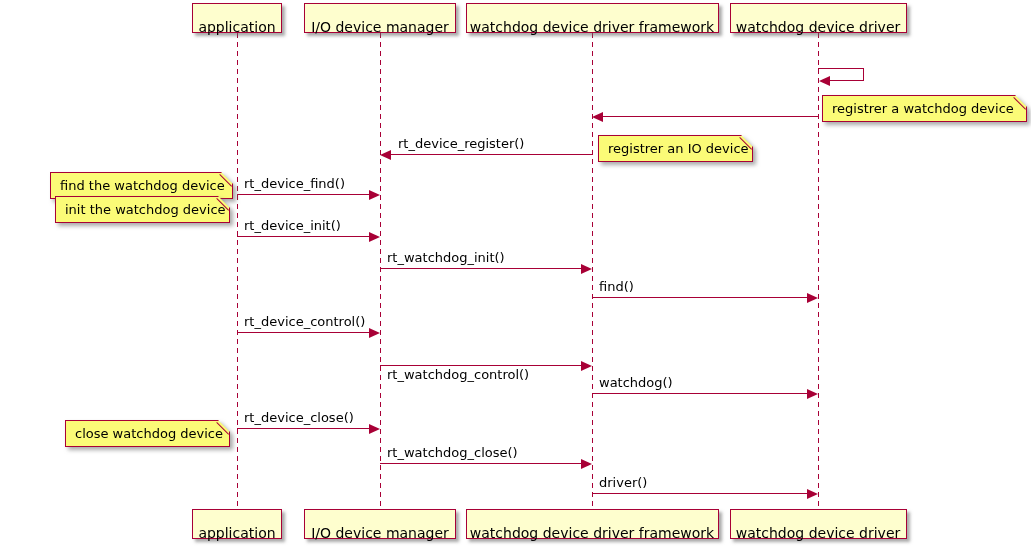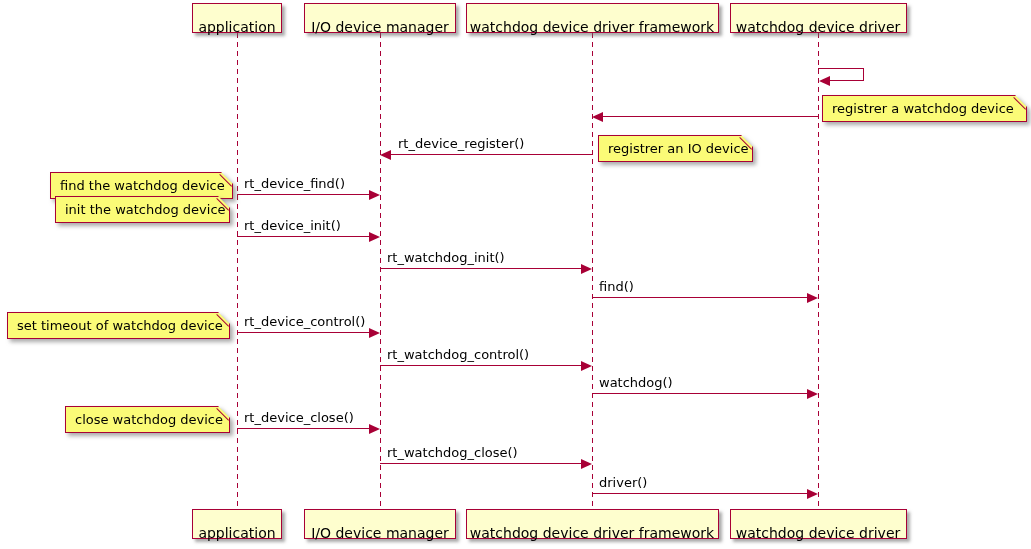--- a/index.html
+++ b/index.html
@@ -96,21 +96,21 @@
     <div class="arr" style="top: 263.5px; border-top: 5px solid transparent; border-bottom: 5px solid transparent; left: 581px; border-left: 11px solid rgb(168, 0, 54);"></div>
     <div class="mlabel" style="left: 387px; top: 250px;">rt_watchdog_init()</div>
     <div class="mline" style="left: 592px; top: 297px; width: 215px; background: rgb(168, 0, 54);"></div>
     <div class="arr" style="top: 292.5px; border-top: 5px solid transparent; border-bottom: 5px solid transparent; left: 807px; border-left: 11px solid rgb(168, 0, 54);"></div>
     <div class="mlabel" style="left: 599px; top: 279px;">find()</div>
     <div class="mline" style="left: 237px; top: 332px; width: 132px; background: rgb(168, 0, 54);"></div>
     <div class="arr" style="top: 327.5px; border-top: 5px solid transparent; border-bottom: 5px solid transparent; left: 369px; border-left: 11px solid rgb(168, 0, 54);"></div>
     <div class="mlabel" style="left: 244px; top: 314px;">rt_device_control()</div>
     <div class="mline" style="left: 380px; top: 365px; width: 201px; background: rgb(168, 0, 54);"></div>
     <div class="arr" style="top: 360.5px; border-top: 5px solid transparent; border-bottom: 5px solid transparent; left: 581px; border-left: 11px solid rgb(168, 0, 54);"></div>
-    <div class="mlabel" style="left: 387px; top: 347px;">rt_watchdog_control()</div>
+    <div class="mlabel" style="left: 387px; top: 367px;">rt_watchdog_control()</div>
     <div class="mline" style="left: 592px; top: 393px; width: 215px; background: rgb(168, 0, 54);"></div>
     <div class="arr" style="top: 388.5px; border-top: 5px solid transparent; border-bottom: 5px solid transparent; left: 807px; border-left: 11px solid rgb(168, 0, 54);"></div>
     <div class="mlabel" style="left: 599px; top: 375px;">watchdog()</div>
     <div class="mline" style="left: 237px; top: 428px; width: 132px; background: rgb(168, 0, 54);"></div>
     <div class="arr" style="top: 423.5px; border-top: 5px solid transparent; border-bottom: 5px solid transparent; left: 369px; border-left: 11px solid rgb(168, 0, 54);"></div>
     <div class="mlabel" style="left: 244px; top: 410px;">rt_device_close()</div>
     <div class="mline" style="left: 380px; top: 463px; width: 201px; background: rgb(168, 0, 54);"></div>
     <div class="arr" style="top: 458.5px; border-top: 5px solid transparent; border-bottom: 5px solid transparent; left: 581px; border-left: 11px solid rgb(168, 0, 54);"></div>
     <div class="mlabel" style="left: 387px; top: 445px;">rt_watchdog_close()</div>
     <div class="mline" style="left: 592px; top: 493px; width: 215px; background: rgb(168, 0, 54);"></div>
@@ -133,25 +133,19 @@
         <div class="note-foldline" style="border-top: 1px solid rgb(168, 0, 54);"></div>
         <div class="note-text">find the watchdog device</div>
       </div>
     </div>
     <div class="note-wrap" style="left: 55px; top: 196px;">
       <div class="note" style="width: 175px; height: 27px; background: rgb(251, 251, 119); border: 1px solid rgb(168, 0, 54);">
         <div class="note-foldline" style="border-top: 1px solid rgb(168, 0, 54);"></div>
         <div class="note-text">init the watchdog device</div>
       </div>
     </div>
-    <div class="note-wrap" style="left: 7px; top: 312px;">
-      <div class="note" style="width: 223px; height: 27px; background: rgb(251, 251, 119); border: 1px solid rgb(168, 0, 54);">
-        <div class="note-foldline" style="border-top: 1px solid rgb(168, 0, 54);"></div>
-        <div class="note-text">set timeout of watchdog device</div>
-      </div>
-    </div>
-    <div class="note-wrap" style="left: 65px; top: 406px;">
+    <div class="note-wrap" style="left: 65px; top: 420px;">
       <div class="note" style="width: 165px; height: 27px; background: rgb(251, 251, 119); border: 1px solid rgb(168, 0, 54);">
         <div class="note-foldline" style="border-top: 1px solid rgb(168, 0, 54);"></div>
         <div class="note-text">close watchdog device</div>
       </div>
     </div>
   </div>
 
 </body></html>

